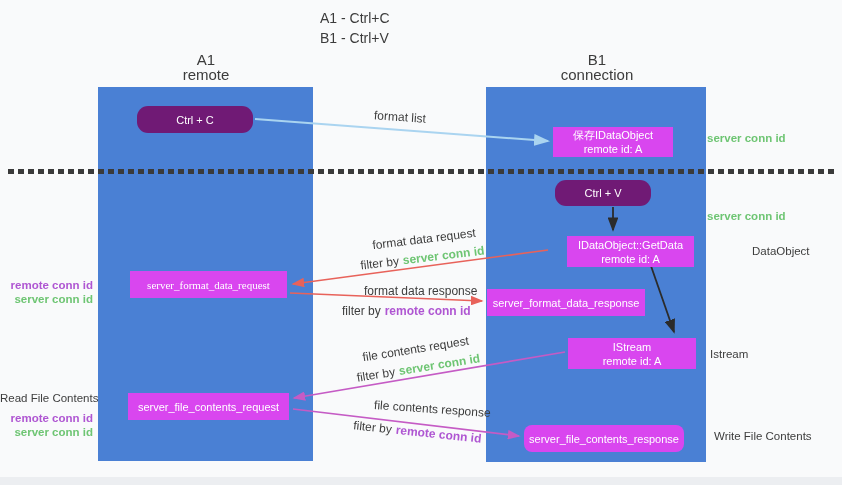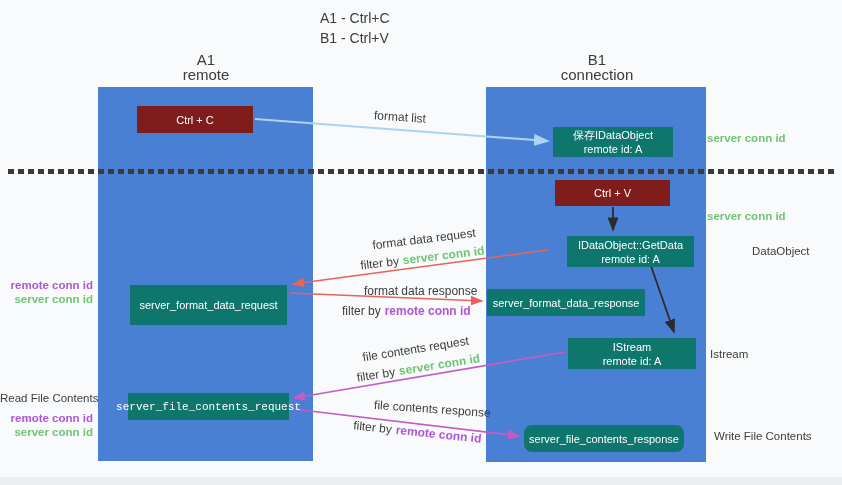--- a/index.html
+++ b/index.html
@@ -12,22 +12,22 @@
   .title-block { left:320px; top:8px; width:190px; text-align:left;
     font-size:14px; color:#3c3c3c; line-height:20px; }
   .lane-header { width:130px; text-align:center; font-size:15px; color:#3c3c3c; line-height:15px; }
   .lane { background:#4a80d4; }
   .dotted {
     left:8px; top:169px; width:827px; height:5px;
     background:repeating-linear-gradient(90deg,#3a3a3a 0 6px, transparent 6px 10px);
   }
   .box { display:flex; flex-direction:column; align-items:center; justify-content:center;
     color:#ffffff; font-size:11px; line-height:14px; text-align:center; white-space:nowrap; }
-  .box.orange { background:#0f766e; }
-  .box.green  { background:#7f1d1d; }
+  .box.orange { background:#d946ef; }
+  .box.green  { background:#701a75;border-radius:11px; }
   .lbl { font-size:12px; color:#3d3d3d; white-space:nowrap; }
   .t-green  { color:#6ec573; font-weight:bold; }
   .t-purple { color:#af56d2; font-weight:bold; }
   .side-green  { font-size:11.5px; font-weight:bold; color:#6ec573; white-space:nowrap; }
   .side-purple { font-size:11.5px; font-weight:bold; color:#af56d2; white-space:nowrap; }
   .side-black  { font-size:11.5px; color:#3d3d3d; white-space:nowrap; }
   .left-col { left:0; width:93px; text-align:right; }
   .pre { margin-right:4px; }
   svg.arrows { left:0; top:0; pointer-events:none; }
   .bottom-strip { left:0; top:477px; width:842px; height:8px; background:#eceef1; }
@@ -82,43 +82,43 @@
 
   <div class="abs box green" style="left:137px; top:106px; width:116px; height:27px;">
     <div>Ctrl + C</div>
   </div>
 
   <div class="abs box orange" style="left:553px; top:127px; width:120px; height:30px;">
     <div>保存IDataObject</div>
     <div>remote id: A</div>
   </div>
 
-  <div class="abs box green" style="left:555px; top:180px; width:115px; height:26px;">
+  <div class="abs box green" style="left:555px; top:180px; width:96px; height:26px;">
     <div>Ctrl + V</div>
   </div>
 
   <div class="abs box orange" style="left:551px; top:236px; width:127px; height:31px;margin-left:16px;">
     <div>IDataObject::GetData</div>
     <div>remote id: A</div>
   </div>
 
-  <div class="abs box orange" style="left:130px; top:285px; width:157px; height:40px;">
+  <div class="abs box orange" style="left:130px; top:271px; width:157px; height:27px;font-family:Liberation Serif, serif;">
     <div>server_format_data_request</div>
   </div>
 
   <div class="abs box orange" style="left:487px; top:289px; width:158px; height:27px;">
     <div>server_format_data_response</div>
   </div>
 
   <div class="abs box orange" style="left:568px; top:338px; width:128px; height:31px;">
     <div>IStream</div>
     <div>remote id: A</div>
   </div>
 
-  <div class="abs box orange" style="left:128px; top:393px; width:161px; height:27px;font-family:Liberation Mono, monospace;">
+  <div class="abs box orange" style="left:128px; top:393px; width:161px; height:27px;">
     <div>server_file_contents_request</div>
   </div>
 
   <div class="abs box orange" style="left:524px; top:425px; width:160px; height:27px;border-radius:8px;">
     <div>server_file_contents_response</div>
   </div>
 
   <div class="abs lbl" style="left:374px; top:110px; transform:rotate(4deg);">format list</div>
 
   <div class="abs lbl" style="left:372px; top:232px; transform:rotate(-7deg);">format data request</div>

